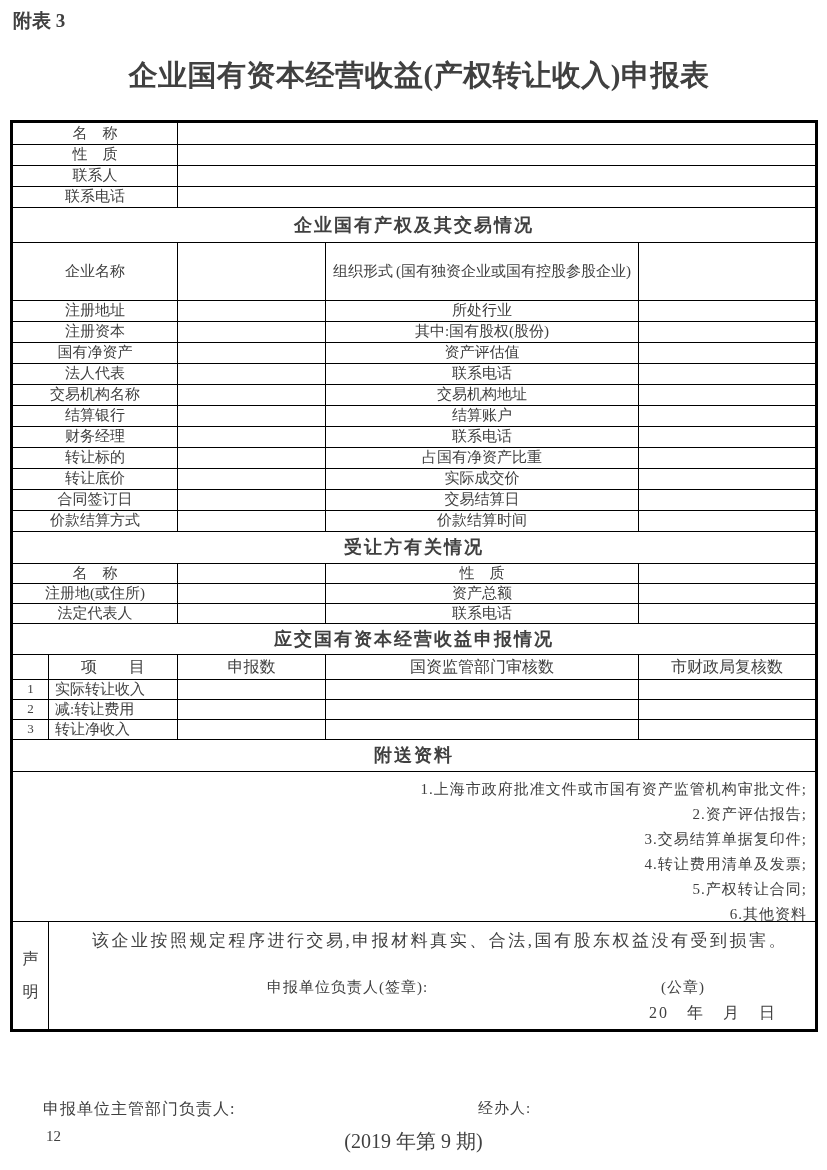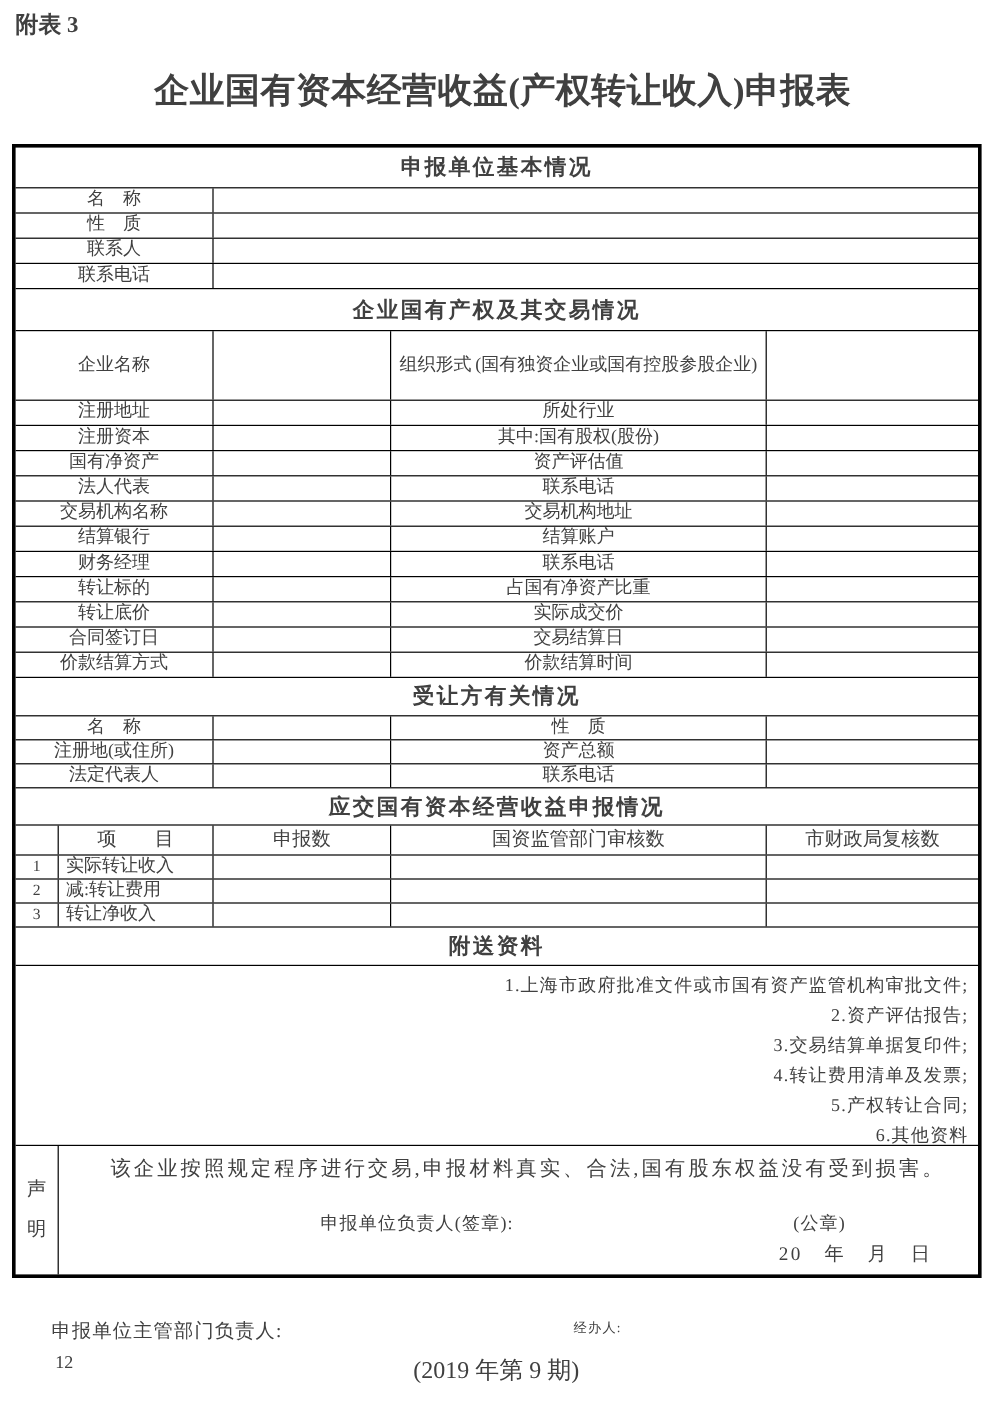--- a/index.html
+++ b/index.html
@@ -35,37 +35,34 @@
     padding:5px 8px 0 24px;font-size:15px;}
   .attach-cell .attach-item{line-height:25px;letter-spacing:1px;}
   .decl-side{flex-direction:column;justify-content:center;gap:14px;font-size:16px;}
   .decl-body{position:relative;display:block;}
   .decl-statement{position:absolute;top:9px;left:30px;right:14px;
     font-size:17px;letter-spacing:2.5px;}
   .decl-signer{position:absolute;top:57px;left:218px;font-size:15px;letter-spacing:1px;}
   .decl-seal{position:absolute;top:57px;left:612px;font-size:15px;letter-spacing:1px;}
   .decl-date{position:absolute;top:82px;right:38px;font-size:16px;letter-spacing:2px;}
   .foot-dept{position:absolute;left:43px;top:1099px;font-size:16px;letter-spacing:1px;}
-  .foot-handler{position:absolute;left:478px;top:1099px;font-size:11px;letter-spacing:1px;}
+  .foot-handler{position:absolute;left:478px;top:1099px;font-size:15px;letter-spacing:1px;}
   .foot-page{position:absolute;left:46px;top:1128px;font-size:15px;}
   .foot-issue{position:absolute;left:0;right:0;top:1128px;text-align:center;font-size:20px;}
 </style>
 </head>
 <body>
 
 <div class="page">
 
   <div class="annex">附表 3</div>
   <div class="doc-title">企业国有资本经营收益(产权转让收入)申报表</div>
 
   <div class="form-table">
 
-    <div class="row g1" style="height:33px">
-      <div class="cell sec-header">申报单位基本情况</div>
-    </div>
     <div class="row g2" style="height:21px">
       <div class="cell">名　称</div>
       <div class="cell"></div>
     </div>
     <div class="row g2" style="height:21px">
       <div class="cell">性　质</div>
       <div class="cell"></div>
     </div>
     <div class="row g2" style="height:21px">
       <div class="cell">联系人</div>

